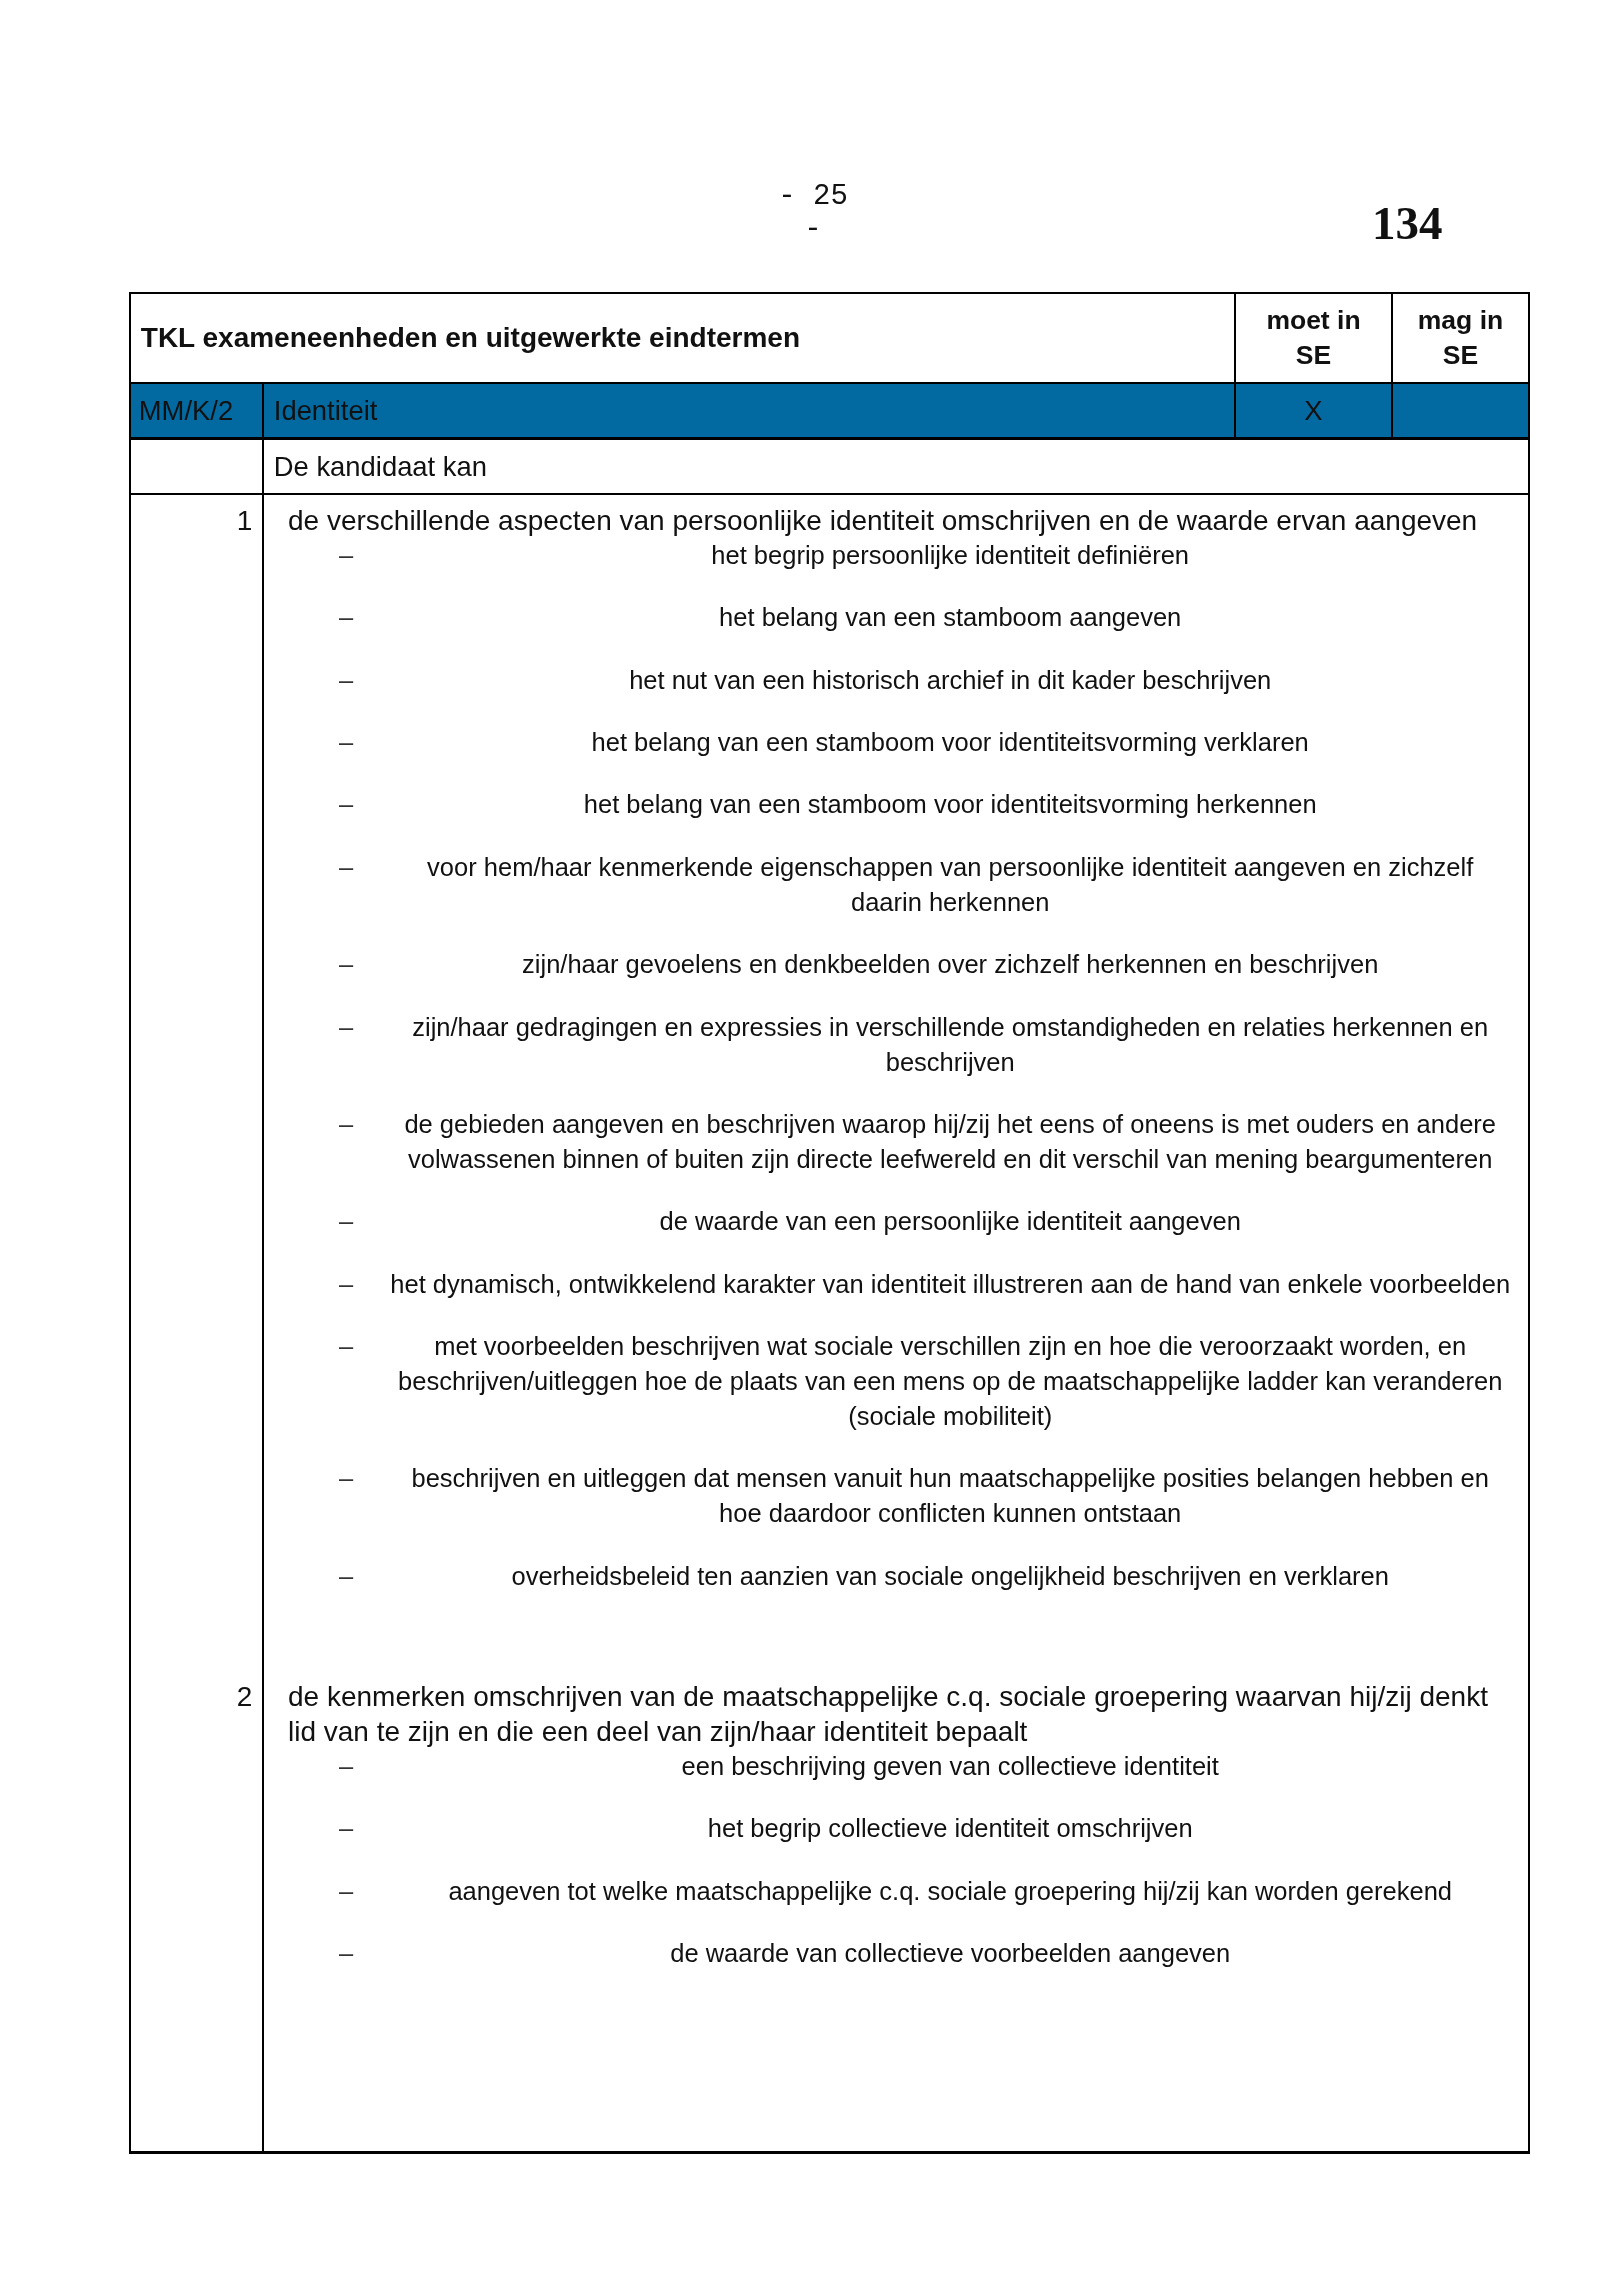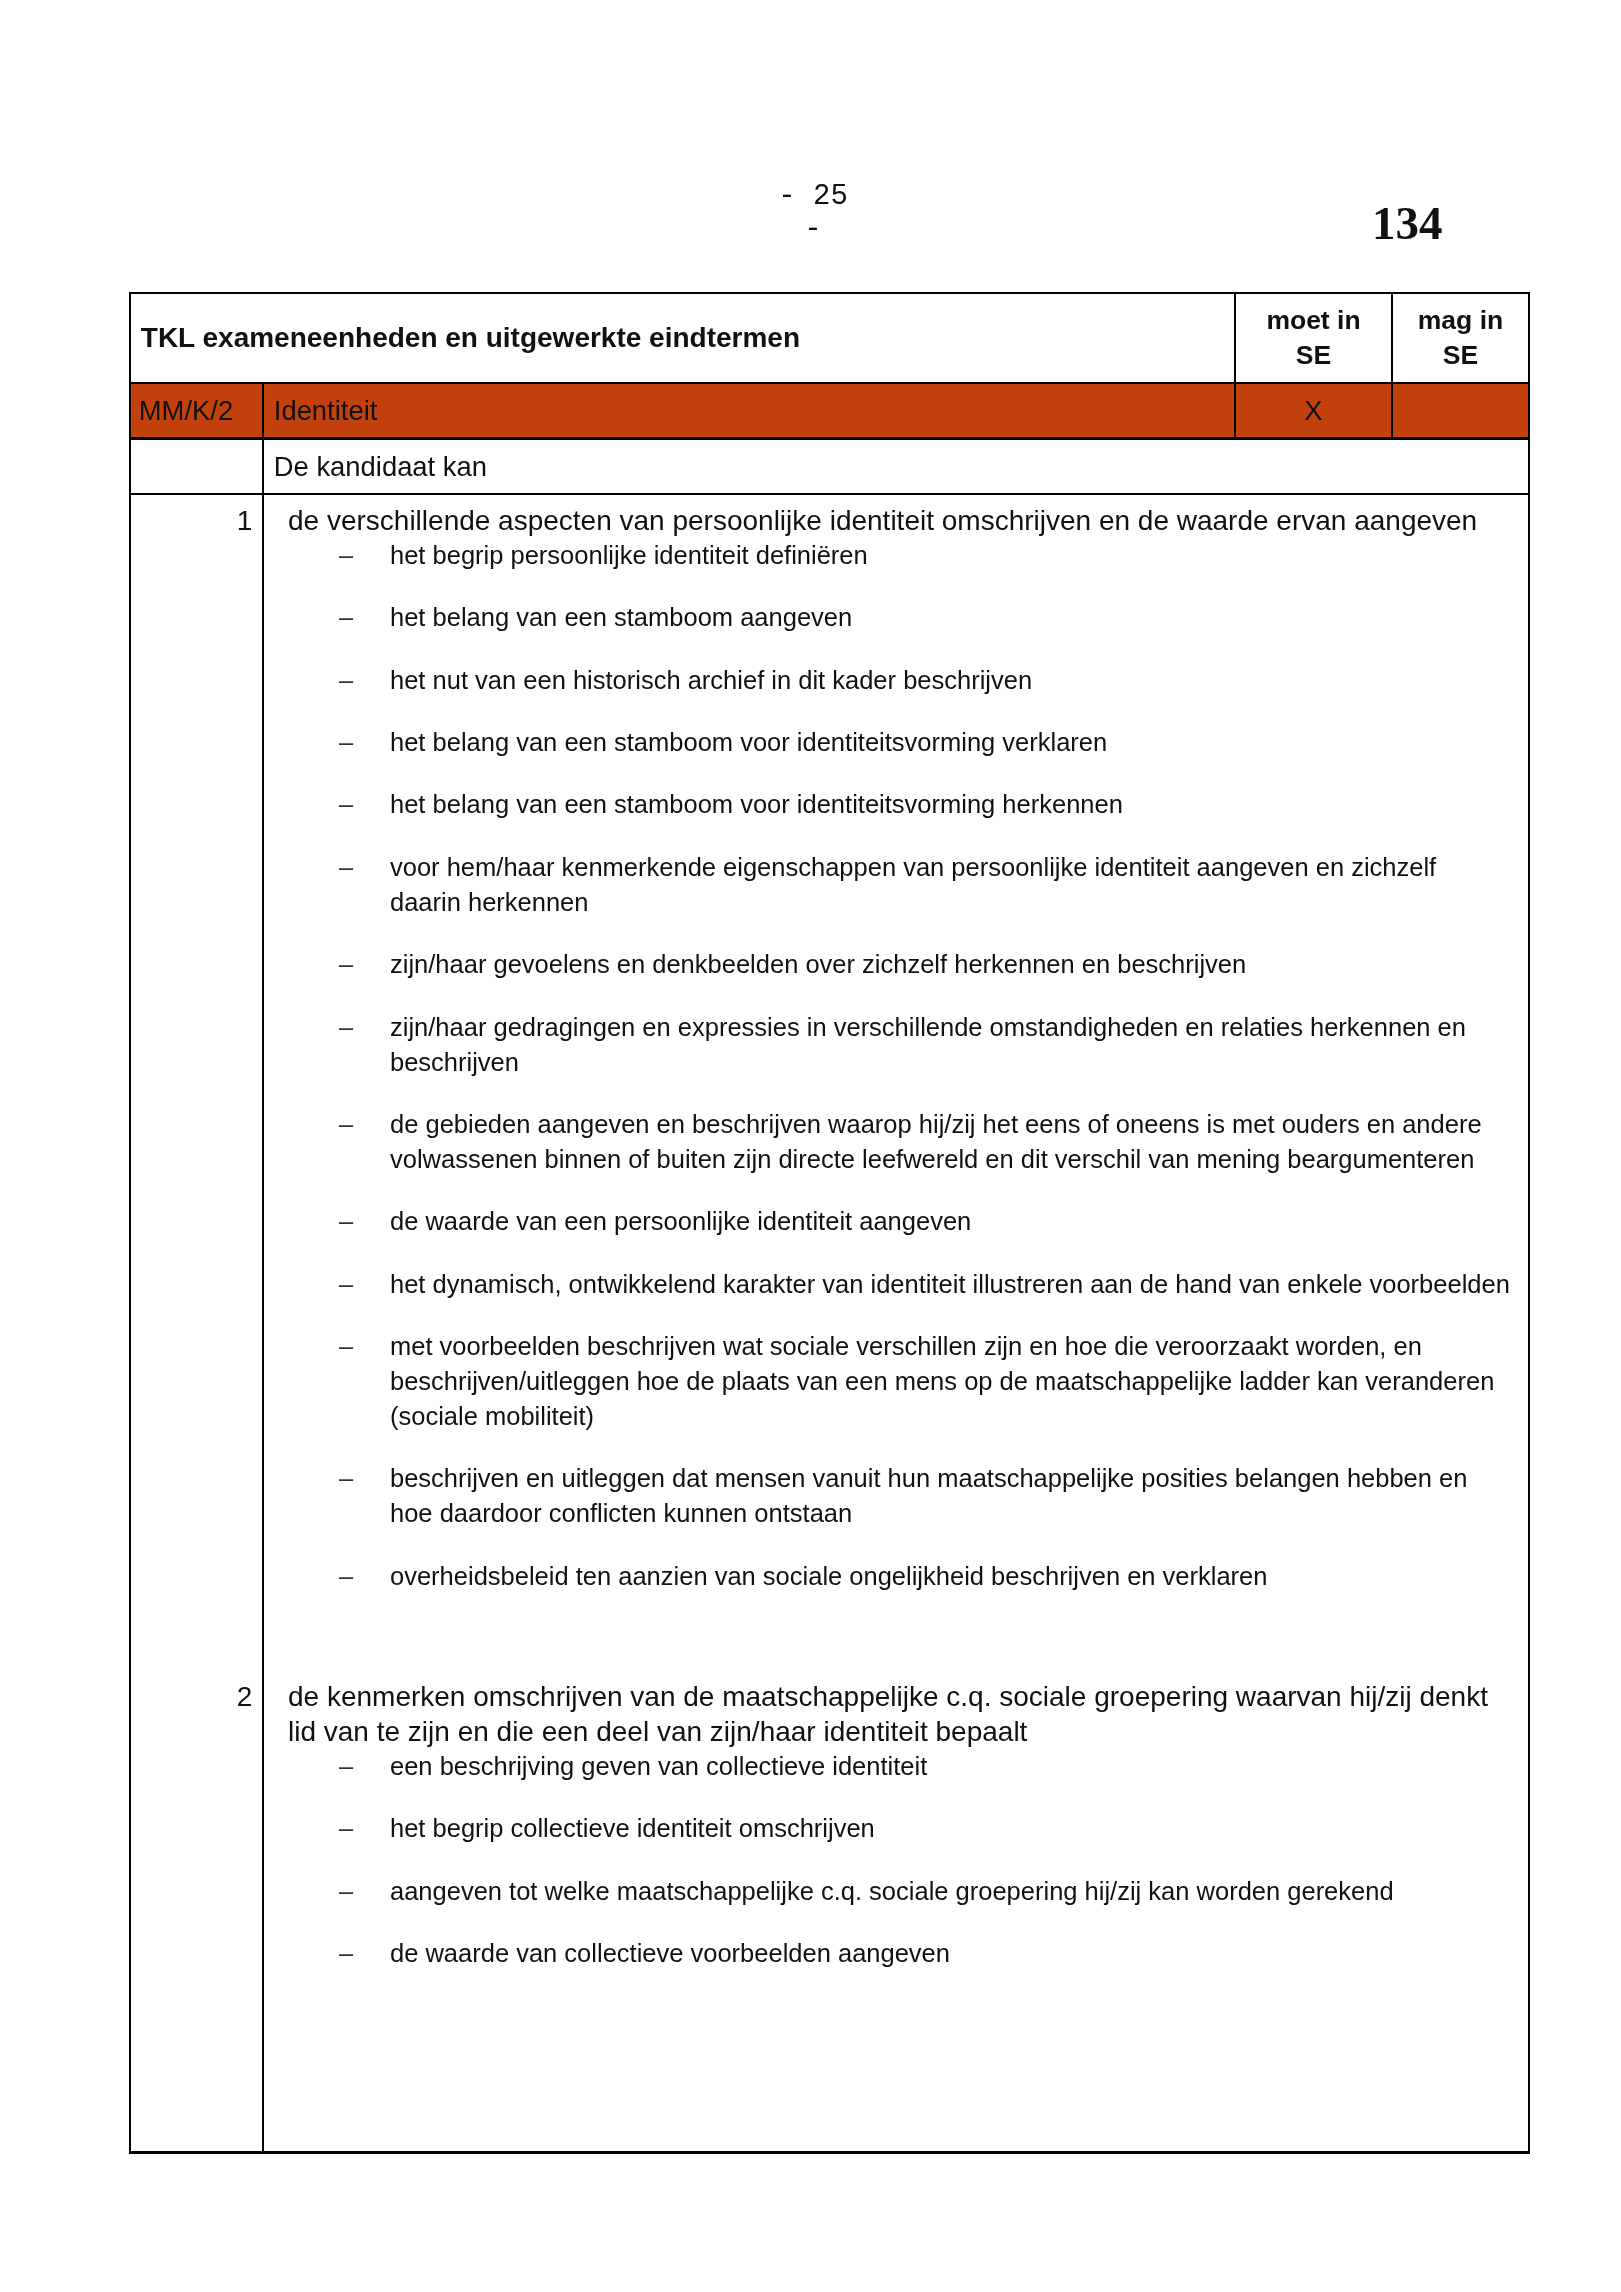--- a/index.html
+++ b/index.html
@@ -12,36 +12,36 @@
   table.exam { position: absolute; top: 292px; left: 129px; width: 1400px;
                border-collapse: collapse; table-layout: fixed; border-radius: 12px; }
   table.exam td { border: 2px solid #000; vertical-align: middle; padding: 0; font-size: 27.4px; }
   col.c-code { width: 133px; }
   col.c-main { width: 972px; }
   col.c-moet { width: 157px; }
   col.c-mag  { width: 137px; }
   tr.hdr td { height: 88px; }
   tr.hdr td.title { font-weight: bold; padding-left: 9.8px; font-size: 28px; }
   tr.hdr td.colhead { text-align: center; font-weight: bold; font-size: 26.5px; line-height: 35px; margin-top: 42px; }
-  tr.unit td { background: #c2410c; height: 53px; border-bottom: 3.9px solid #000; }
+  tr.unit td { background: #0369a1; height: 53px; border-bottom: 3.9px solid #000; }
   tr.unit td.code { padding-left: 7.8px; font-size: 27.4px; }
   tr.unit td.name { padding-left: 9.8px; }
   tr.unit td.mark { text-align: center; }
   tr.intro td { height: 53px; border-bottom: 2.9px solid #000; }
   tr.intro td.text { padding-left: 9.8px; }
   tr.intro td.main-span { border-right: 2px solid #000; }
   tr.body td { vertical-align: top; height: 1656px; border-bottom: 3.9px solid #000; }
   tr.body td.nums { position: relative; }
   tr.body td.content { padding: 0; position: relative; }
   .term-num { position: absolute; right: 9.8px; font-size: 28px; }
   .term { position: absolute; left: 24px; right: 17.6px; }
   .term-title { font-size: 28px; line-height: 35px; }
   .sub { display: flex; font-size: 25.5px; line-height: 35px; margin-left: 51px; }
   .sub .dash { width: 51px; flex: none; color: #333; }
-  .sub .txt { flex: 1; }
+  .sub .txt { flex: 1; text-align: center; }
 </style>
 </head>
 <body>
 
 <div class="page-number">- 25 -</div>
 <div class="doc-number">134</div>
 
 <table class="exam">
   <colgroup>
     <col class="c-code">

